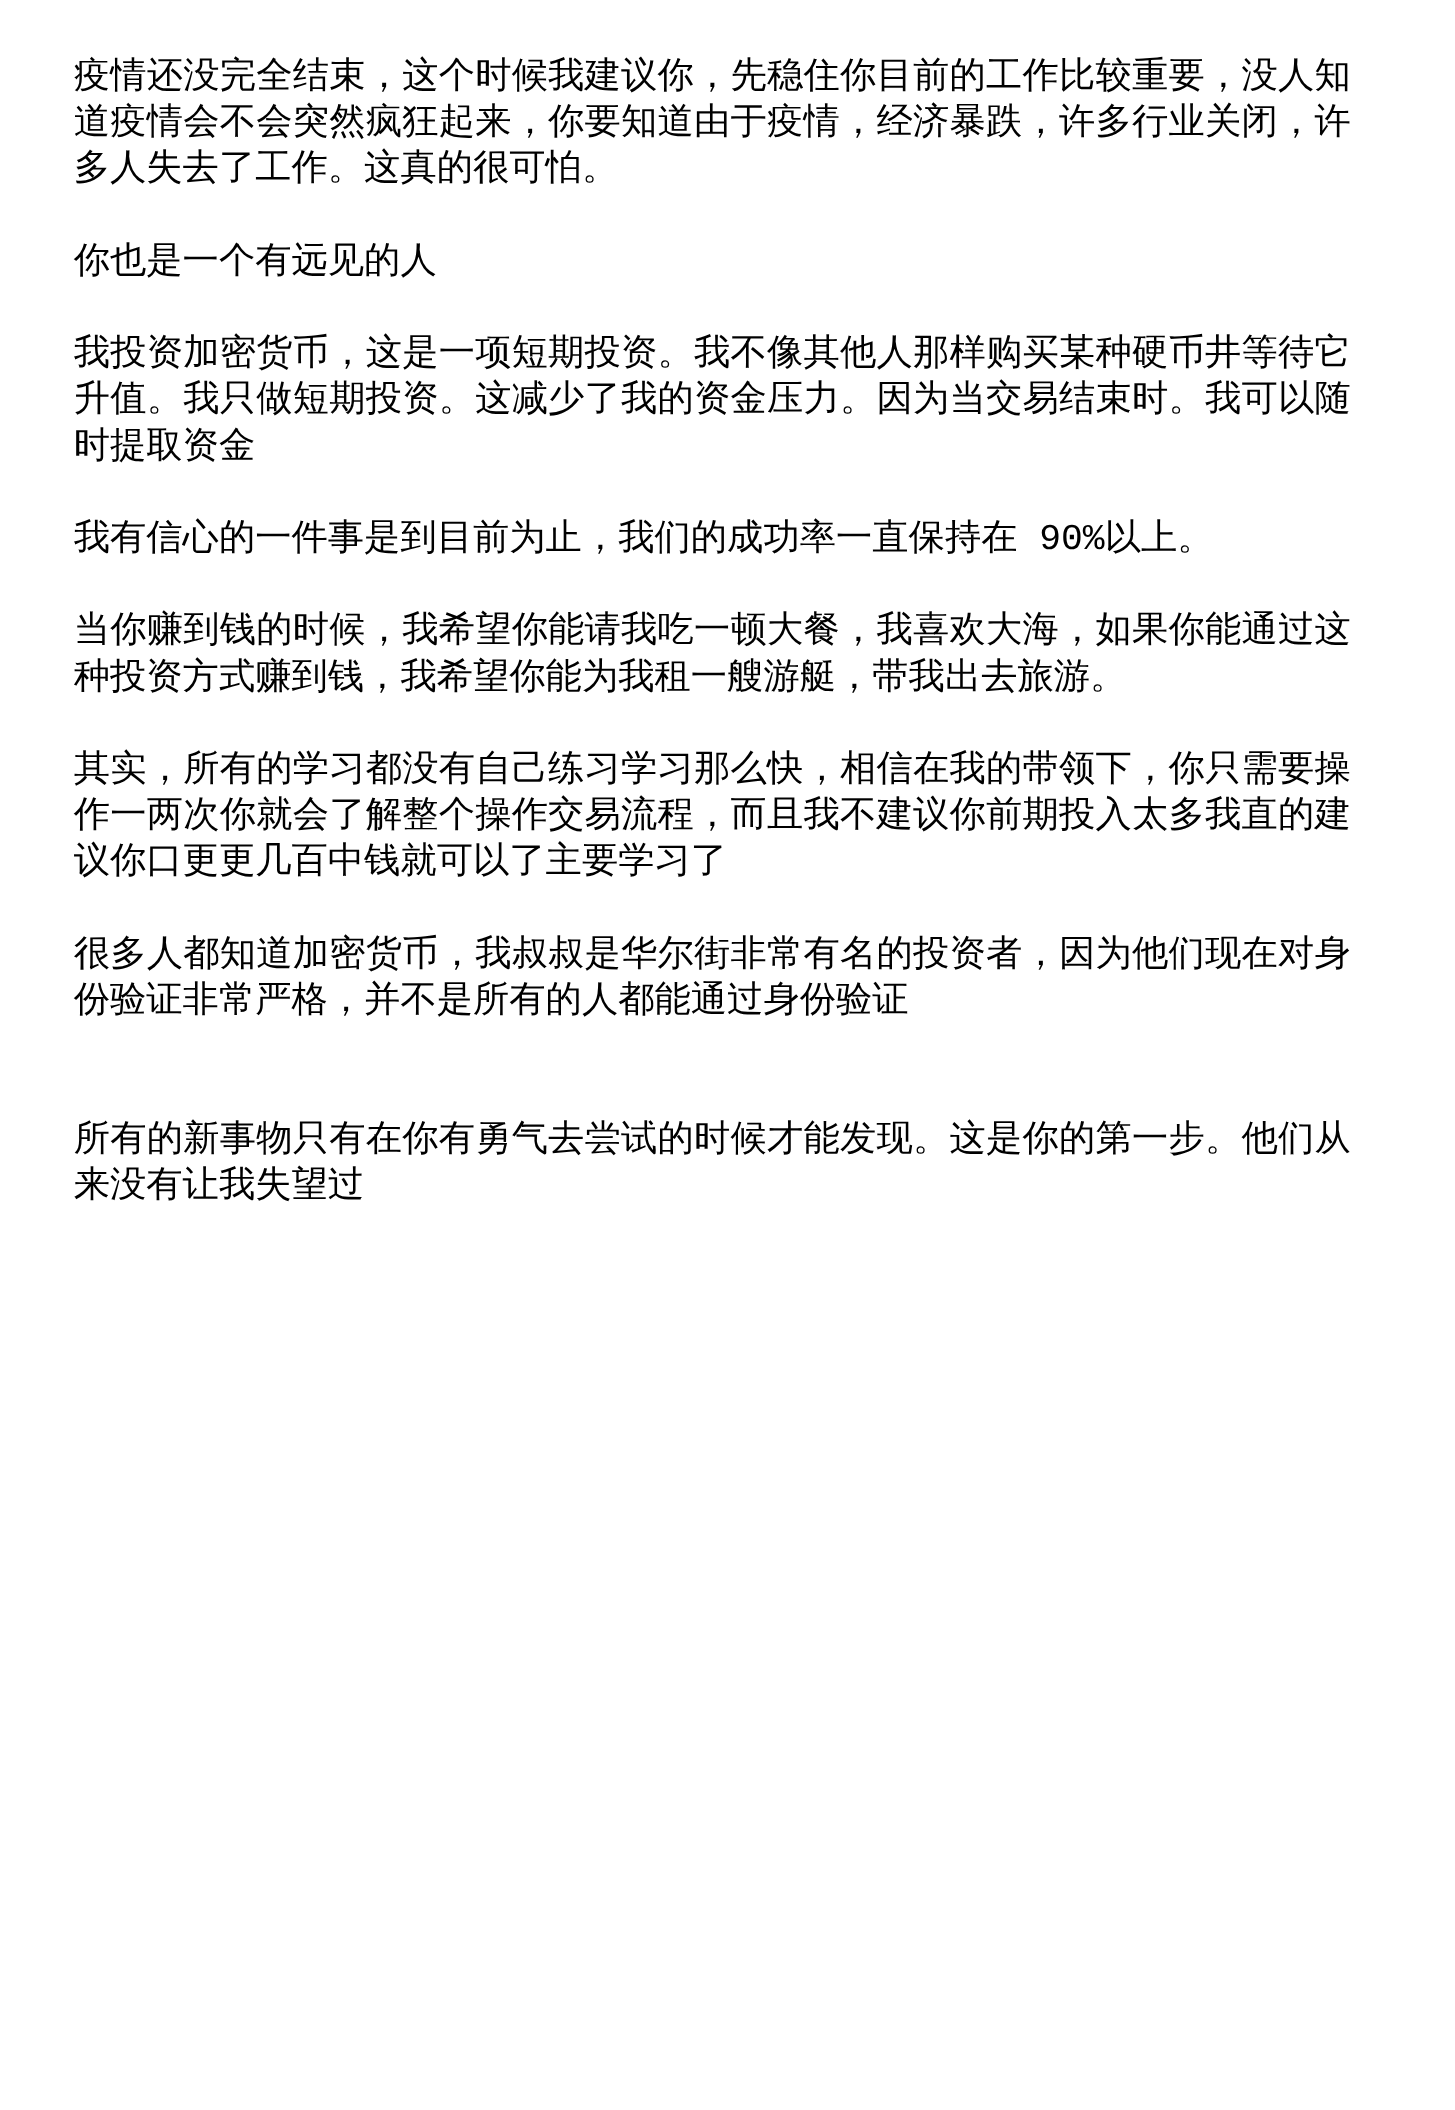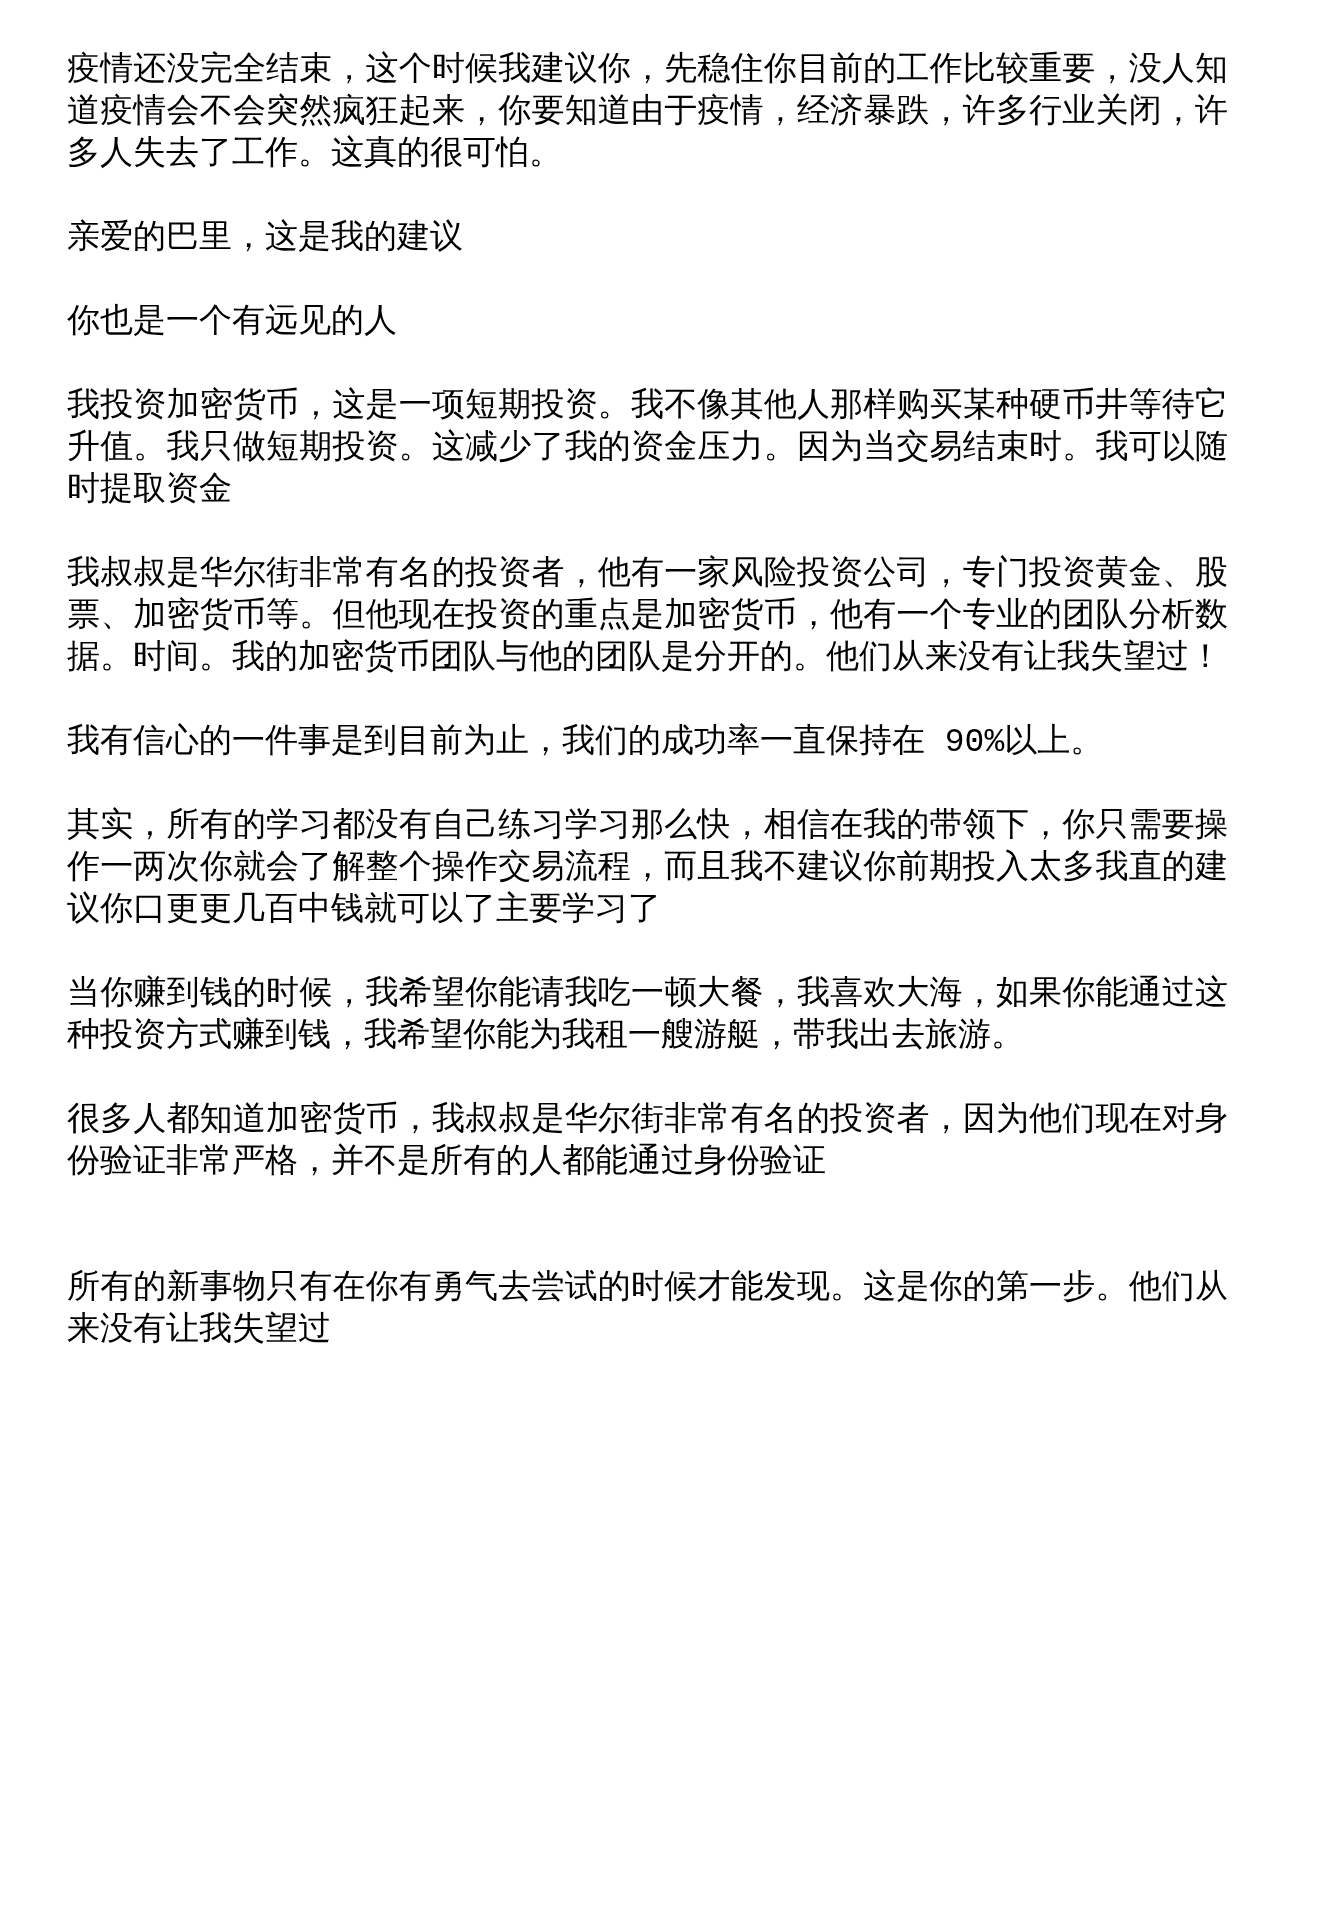--- a/index.html
+++ b/index.html
@@ -27,22 +27,20 @@
   }
   .doc-page p.extra-gap {
     margin-bottom: 84px;
   }
 </style>
 </head>
 <body>
 
 <div class="doc-page">
   <p>疫情还没完全结束，这个时候我建议你，先稳住你目前的工作比较重要，没人知道疫情会不会突然疯狂起来，你要知道由于疫情，经济暴跌，许多行业关闭，许多人失去了工作。这真的很可怕。</p>
-  <p>亲爱的巴里，这是我的建议</p>
   <p>你也是一个有远见的人</p>
   <p>我投资加密货币，这是一项短期投资。我不像其他人那样购买某种硬币井等待它升值。我只做短期投资。这减少了我的资金压力。因为当交易结束时。我可以随时提取资金</p>
-  <p>我叔叔是华尔街非常有名的投资者，他有一家风险投资公司，专门投资黄金、股票、加密货币等。但他现在投资的重点是加密货币，他有一个专业的团队分析数据。时间。我的加密货币团队与他的团队是分开的。他们从来没有让我失望过！</p>
   <p>我有信心的一件事是到目前为止，我们的成功率一直保持在 90%以上。</p>
+  <p>当你赚到钱的时候，我希望你能请我吃一顿大餐，我喜欢大海，如果你能通过这种投资方式赚到钱，我希望你能为我租一艘游艇，带我出去旅游。</p>
   <p>其实，所有的学习都没有自己练习学习那么快，相信在我的带领下，你只需要操作一两次你就会了解整个操作交易流程，而且我不建议你前期投入太多我直的建议你口更更几百中钱就可以了主要学习了</p>
-  <p>当你赚到钱的时候，我希望你能请我吃一顿大餐，我喜欢大海，如果你能通过这种投资方式赚到钱，我希望你能为我租一艘游艇，带我出去旅游。</p>
   <p class="extra-gap">很多人都知道加密货币，我叔叔是华尔街非常有名的投资者，因为他们现在对身份验证非常严格，并不是所有的人都能通过身份验证</p>
   <p>所有的新事物只有在你有勇气去尝试的时候才能发现。这是你的第一步。他们从来没有让我失望过</p>
 </div>
 
 </body></html>

